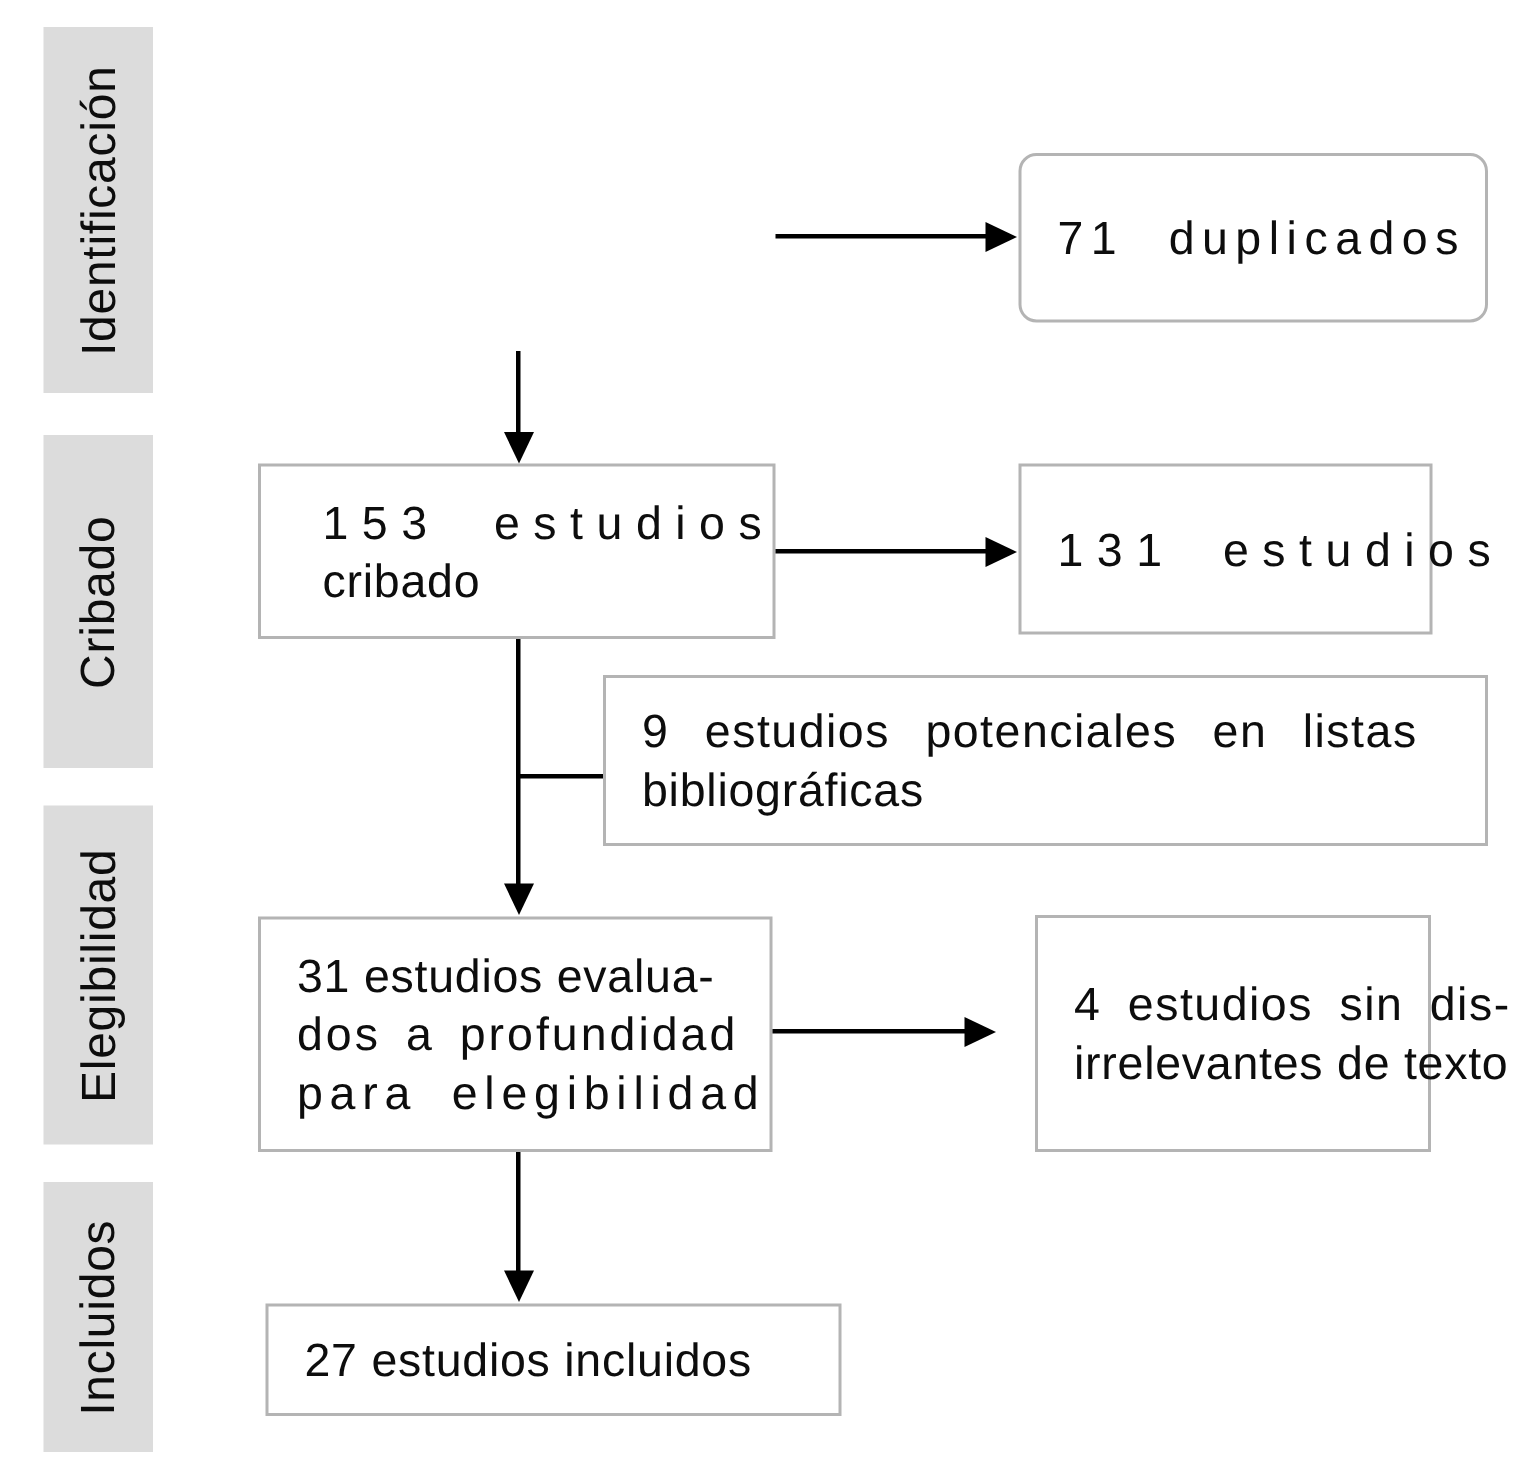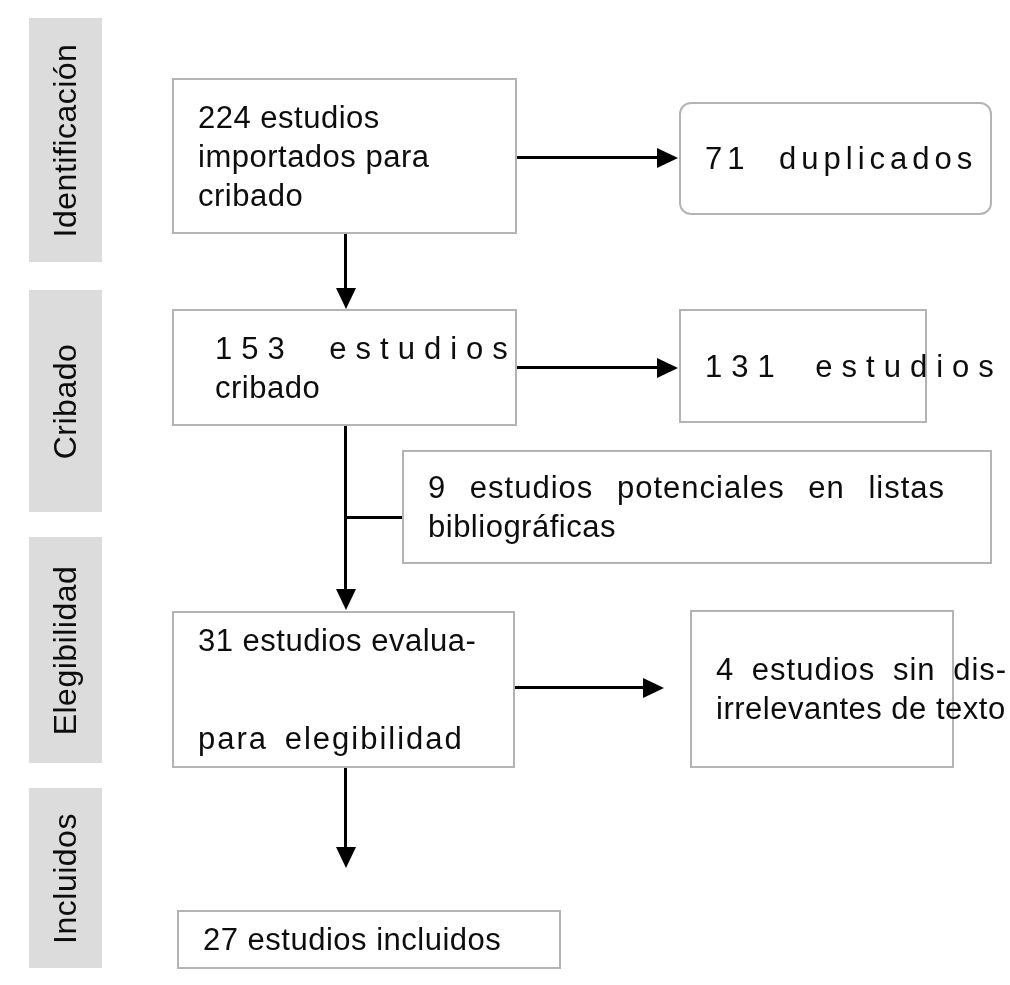--- a/index.html
+++ b/index.html
@@ -46,25 +46,25 @@
     font-size: 31px;
     line-height: 39px;
     letter-spacing: 0.5px;
     color: #0d0d0d;
   }
   .box .line { white-space: nowrap; }
 
   #box-imported   { left: 172px; top: 78px;  width: 345px; height: 156px; }
   #box-duplicates { left: 679px; top: 102px; width: 313px; height: 113px; border-radius: 12px; }
   #box-screened   { left: 172px; top: 309px; width: 345px; height: 117px; padding-left: 41px; }
-  #box-irrelevant { left: 679px; top: 309px; width: 248px; height: 114px; }
+  #box-irrelevant { left: 679px; top: 309px; width: 276px; height: 114px; }
   #box-potential  { left: 402px; top: 450px; width: 590px; height: 114px; }
-  #box-assessed   { left: 172px; top: 611px; width: 343px; height: 157px; justify-content: space-between; }
+  #box-assessed   { left: 172px; top: 611px; width: 343px; height: 157px; }
   #box-fulltext   { left: 690px; top: 610px; width: 264px; height: 158px; }
-  #box-included   { left: 177px; top: 869px; width: 384px; height: 59px; margin-top: 41px; }
+  #box-included   { left: 177px; top: 869px; width: 384px; height: 75px; }
 
   
   #box-duplicates .line:nth-child(1) { letter-spacing: 5px;  word-spacing: 16px; }
   #box-screened   .line:nth-child(1) { letter-spacing: 9px;  word-spacing: 18px; }
   #box-irrelevant .line:nth-child(1) { letter-spacing: 9px;  word-spacing: 14px; }
   #box-potential  .line:nth-child(1) { letter-spacing: 1px;  word-spacing: 14px; }
   #box-assessed   .line:nth-child(2) { letter-spacing: 2px;  word-spacing: 6px; }
   #box-assessed   .line:nth-child(3) { letter-spacing: 4.5px; word-spacing: 10px; }
   #box-fulltext   .line:nth-child(1) { letter-spacing: 1px;  word-spacing: 8px; }
 
@@ -109,41 +109,37 @@
   <div class="stage" id="stage-cribado">
     <span class="vtext">Cribado</span>
   </div>
   <div class="stage" id="stage-elegibilidad">
     <span class="vtext">Elegibilidad</span>
   </div>
   <div class="stage" id="stage-incluidos">
     <span class="vtext">Incluidos</span>
   </div>
 
-  <div class="box" id="box-imported">
-      <div class="line">224 estudios</div>
-      <div class="line">importados para</div>
-      <div class="line">cribado</div>
-    </div>
   <div class="box" id="box-duplicates">
       <div class="line">71 duplicados</div>
     </div>
   <div class="box" id="box-screened">
       <div class="line">153 estudios</div>
       <div class="line">cribado</div>
     </div>
   <div class="box" id="box-irrelevant">
       <div class="line">131 estudios</div>
     </div>
   <div class="box" id="box-potential">
       <div class="line">9 estudios potenciales en listas</div>
       <div class="line">bibliográficas</div>
     </div>
   <div class="box" id="box-assessed">
       <div class="line">31 estudios evalua-</div>
+      <div class="line">dos a profundidad</div>
       <div class="line">para elegibilidad</div>
     </div>
   <div class="box" id="box-fulltext">
       <div class="line">4 estudios sin dis-</div>
       <div class="line">irrelevantes de texto</div>
     </div>
   <div class="box" id="box-included">
       <div class="line">27 estudios incluidos</div>
     </div>
 

